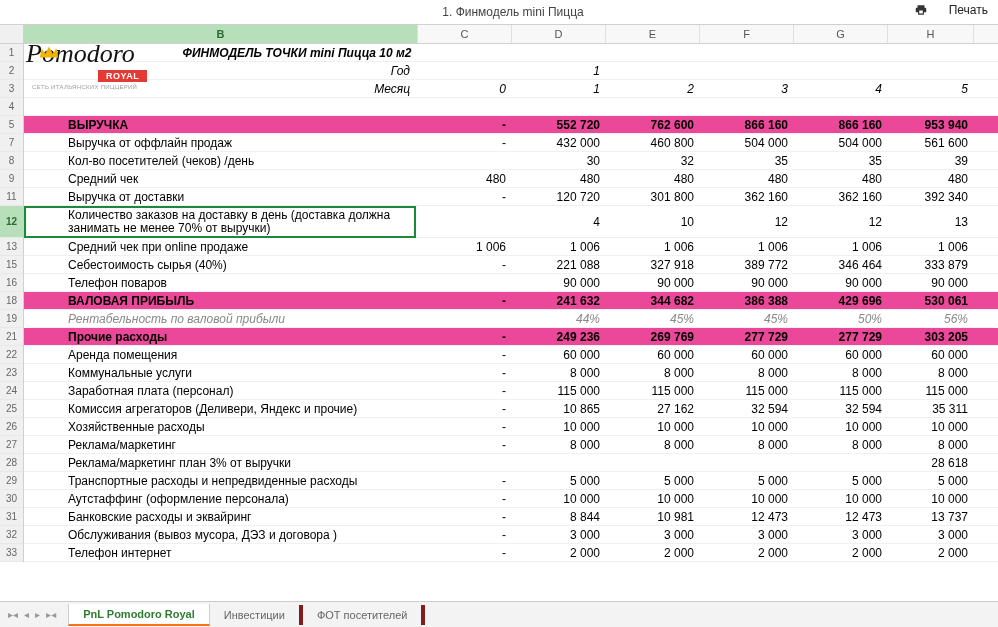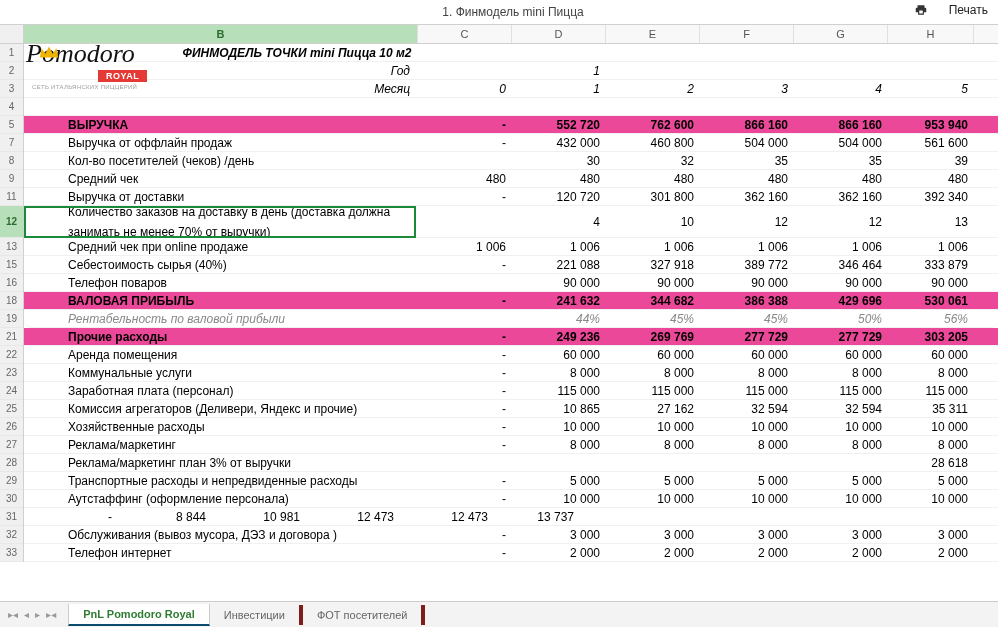--- a/index.html
+++ b/index.html
@@ -41,22 +41,22 @@
   .logo-inner { position:relative; width:100%; height:100%;}
   .logo-crown { position:absolute; left:12px; top:2px; width:22px; height:12px; fill:#f0b400;}
   .logo-script { font-family: 'Brush Script MT', cursive; font-size:26px; font-style:italic; color:#111; line-height:20px;}
   .logo-royal { position:absolute; left:72px; top:26px; background:#e53935; color:#fff; font-size:9px; font-weight:bold; padding:1px 8px; border-radius:0; letter-spacing:0.5px;}
   .logo-tag { position:absolute; left:6px; top:40px; font-size:6px; color:#a0a0a0; letter-spacing:0.3px;}
   .selbox { position:absolute; border:2px solid #1a8a3a; pointer-events:none;}
   .tabbar { height:26px; border-top:1px solid #ccc; background:#f3f3f3; display:flex; align-items:center; padding-left:6px; font-size:11px;}
   .tabnav { display:flex; gap:2px; margin-right:10px;}
   .tabnav span { color:#999; font-size:10px; padding:0 2px;}
   .tab { padding:4px 14px; color:#666; border-right:4px solid #7f1d1d;}
-  .tab.active { background:#fff; color:#2e7d32; font-weight:bold; border:1px solid #ccc; border-bottom:2px solid #0c4a6e; border-top:none;}
-  .row .wrap { white-space:normal; line-height:20px;}
+  .tab.active { background:#fff; color:#2e7d32; font-weight:bold; border:1px solid #ccc; border-bottom:2px solid #f97316; border-top:none;}
+  .row .wrap { white-space:normal; line-height:13px;}
 </style>
 </head>
 <body>
 
 <div class="app">
 
   <div class="topbar">
     <span class="title">1. Финмодель mini Пицца</span>
     <div class="print">
       <svg viewBox="0 0 24 24">
@@ -340,20 +340,21 @@
           <div class="row">
             <div class="c cB">Аутстаффинг (оформление персонала)</div>
             <div class="c cC num">-</div>
             <div class="c cD num">10 000</div>
             <div class="c cE num">10 000</div>
             <div class="c cF num">10 000</div>
             <div class="c cG num">10 000</div>
             <div class="c cH num">10 000</div>
           </div>
           <div class="row">
+            <div class="c cB">Банковские расходы и эквайринг</div>
             <div class="c cC num">-</div>
             <div class="c cD num">8 844</div>
             <div class="c cE num">10 981</div>
             <div class="c cF num">12 473</div>
             <div class="c cG num">12 473</div>
             <div class="c cH num">13 737</div>
           </div>
           <div class="row">
             <div class="c cB">Обслуживания (вывоз мусора,  ДЭЗ и  договора )</div>
             <div class="c cC num">-</div>

